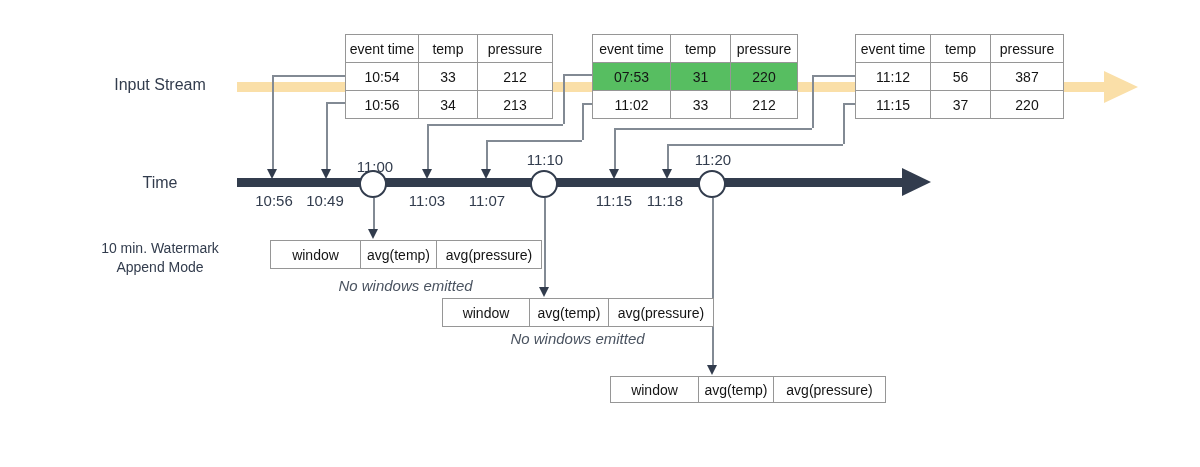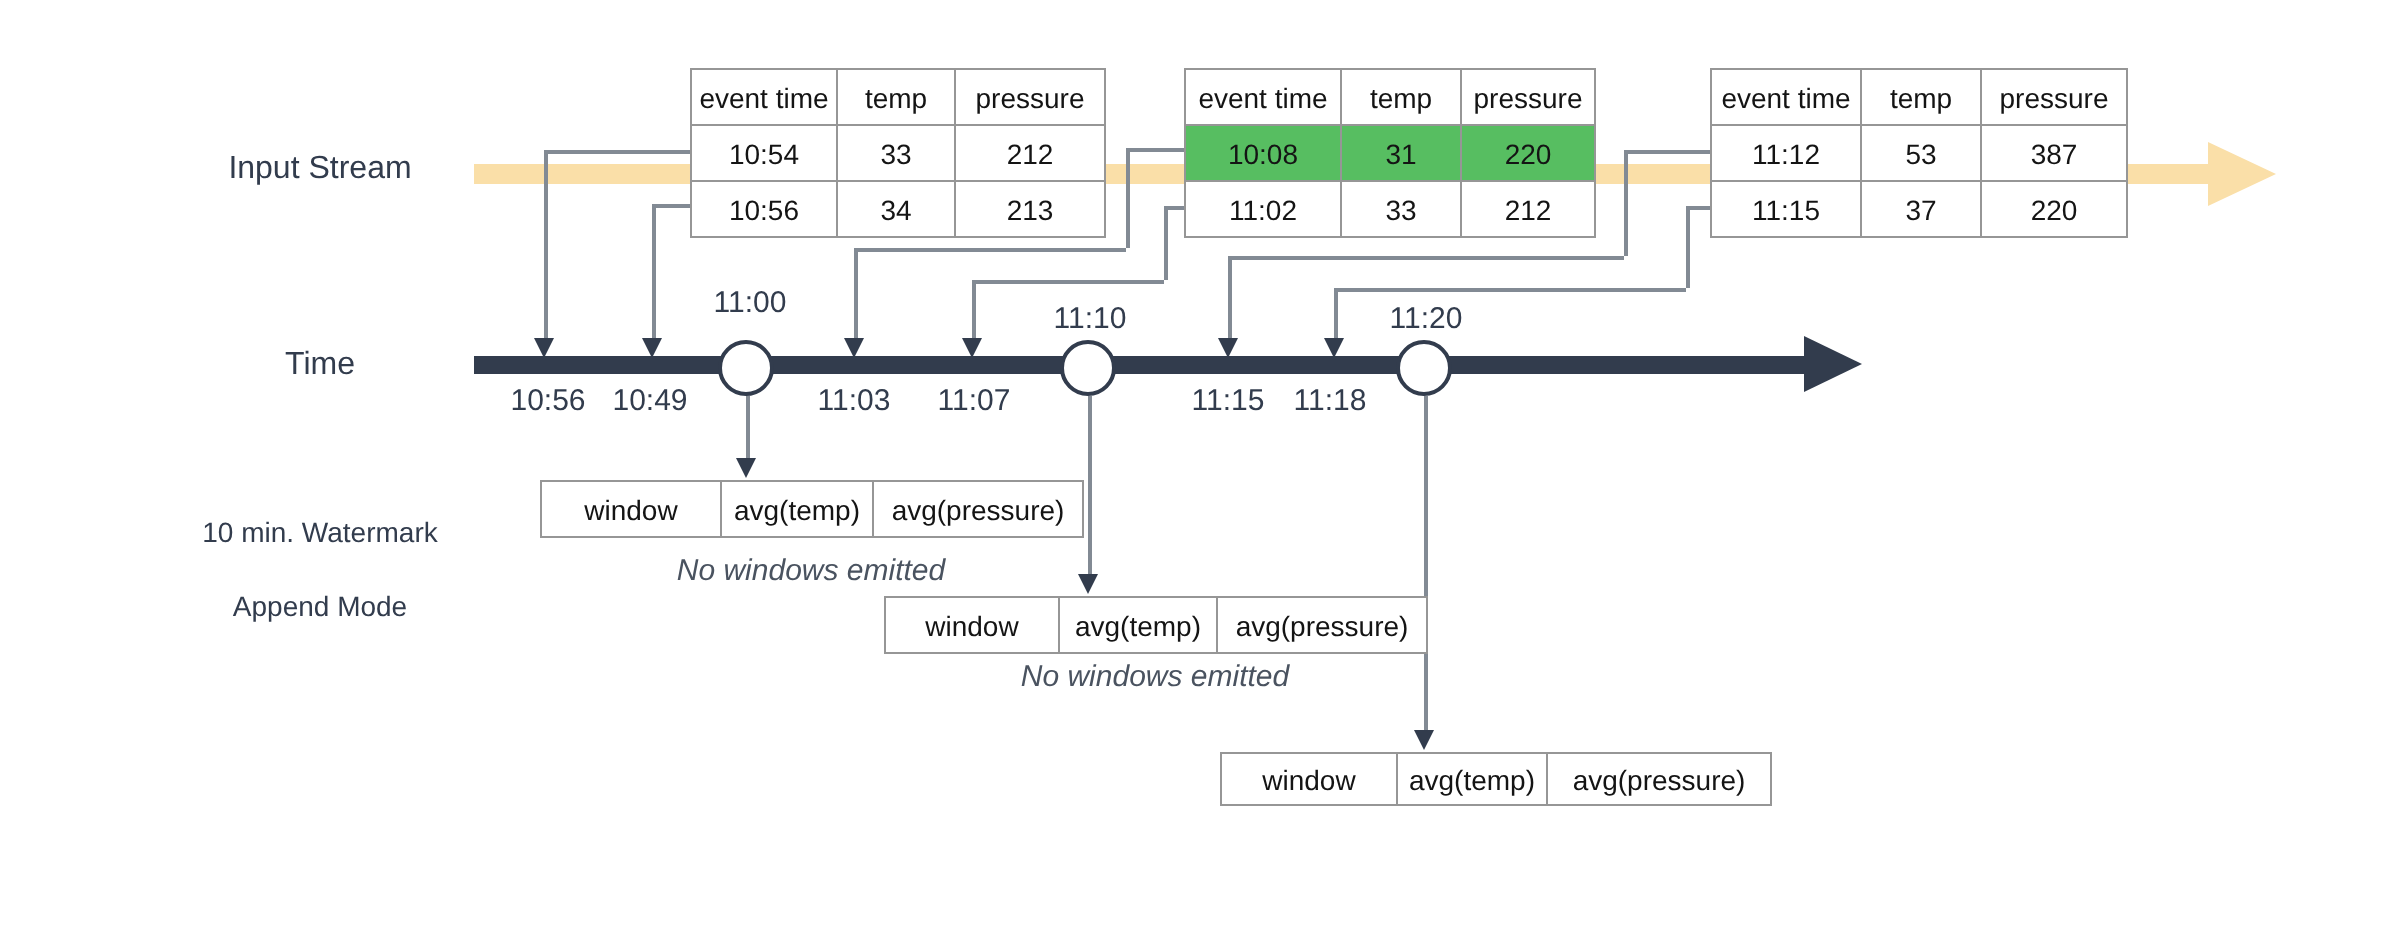--- a/index.html
+++ b/index.html
@@ -5,21 +5,21 @@
   :root{
     --navy:#323C4D; --green:#57BE61; --yellow:#FADFA8;
     --line:#828A94; --border:#969696; --ink:#141414; --note:#4A5360;
   }
   html,body{margin:0;padding:0;background:#ffffff;}
   .canvas{position:relative;width:1200px;height:467px;background:#fff;overflow:hidden;
           font-family:"Liberation Sans",sans-serif;color:var(--ink);}
   
   .side{position:absolute;left:30px;width:260px;text-align:center;color:var(--navy);}
   .side .big{font-size:19px;font-weight:bold;}
-  .side .sub{font-size:14px;line-height:19px;color:var(--navy);margin-top:18px;}
+  .side .sub{font-size:14px;line-height:19px;color:var(--navy);}
   
   .band{position:absolute;background:var(--yellow);z-index:1;}
   .band-arrow{position:absolute;width:0;height:0;z-index:1;
     border-top:16px solid transparent;border-bottom:16px solid transparent;
     border-left:34px solid var(--yellow);}
   
   .tl-bar{position:absolute;background:var(--navy);z-index:2;}
   .tl-arrow{position:absolute;width:0;height:0;z-index:2;
     border-top:14px solid transparent;border-bottom:14px solid transparent;
     border-left:29px solid var(--navy);}
@@ -86,21 +86,21 @@
         <col style="width:60px">
         <col style="width:67px">
       </colgroup>
     <tbody>
         <tr>
       <td>event time</td>
       <td>temp</td>
       <td>pressure</td>
     </tr>
     <tr class="green">
-      <td>10:08</td>
+      <td>07:53</td>
       <td>31</td>
       <td>220</td>
     </tr>
     <tr>
       <td>11:02</td>
       <td>33</td>
       <td>212</td>
     </tr>
   </tbody>
     </table>
@@ -112,21 +112,21 @@
         <col style="width:73px">
       </colgroup>
     <tbody>
         <tr>
       <td>event time</td>
       <td>temp</td>
       <td>pressure</td>
     </tr>
     <tr>
       <td>11:12</td>
-      <td>53</td>
+      <td>56</td>
       <td>387</td>
     </tr>
     <tr>
       <td>11:15</td>
       <td>37</td>
       <td>220</td>
     </tr>
   </tbody>
     </table>
 
@@ -162,21 +162,21 @@
   <div class="seg v" style="left:667px;top:144px;height:25px;"></div>
   <div class="arrd" style="left:662px;top:169px;"></div>
 
   <div class="tl-bar" style="left:237px;top:178px;width:667px;height:9px;"></div>
   <div class="tl-arrow" style="left:902px;top:168px;"></div>
 
   <div class="circle" style="left:359px;top:170px;"></div>
   <div class="circle" style="left:530px;top:170px;"></div>
   <div class="circle" style="left:698px;top:170px;"></div>
 
-  <div class="tlabel" style="left:375px;top:143px;">11:00</div>
+  <div class="tlabel" style="left:375px;top:158px;">11:00</div>
   <div class="tlabel" style="left:545px;top:151px;">11:10</div>
   <div class="tlabel" style="left:713px;top:151px;text-align:center;">11:20</div>
 
   <div class="tick" style="left:274px;top:192px;">10:56</div>
   <div class="tick" style="left:325px;top:192px;">10:49</div>
   <div class="tick" style="left:427px;top:192px;">11:03</div>
   <div class="tick" style="left:487px;top:192px;">11:07</div>
   <div class="tick" style="left:614px;top:192px;">11:15</div>
   <div class="tick" style="left:665px;top:192px;">11:18</div>
 

